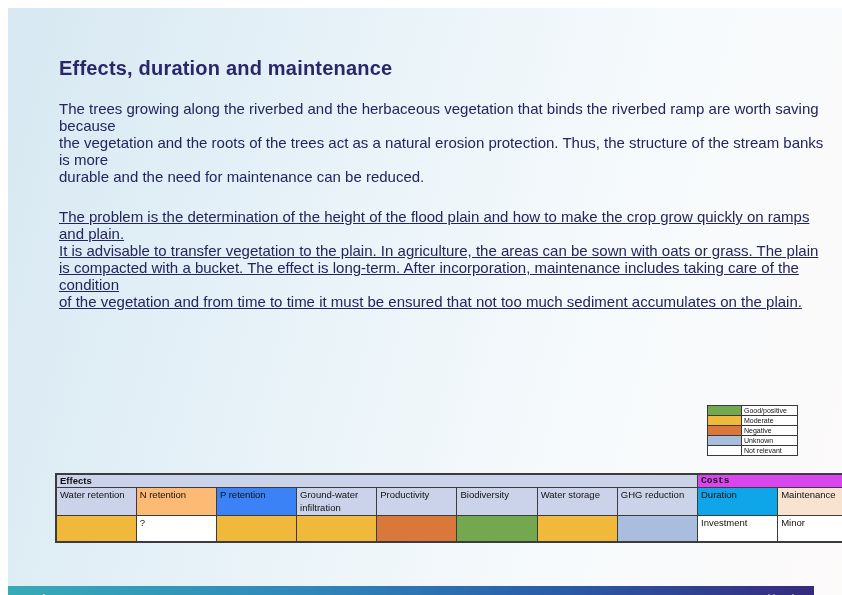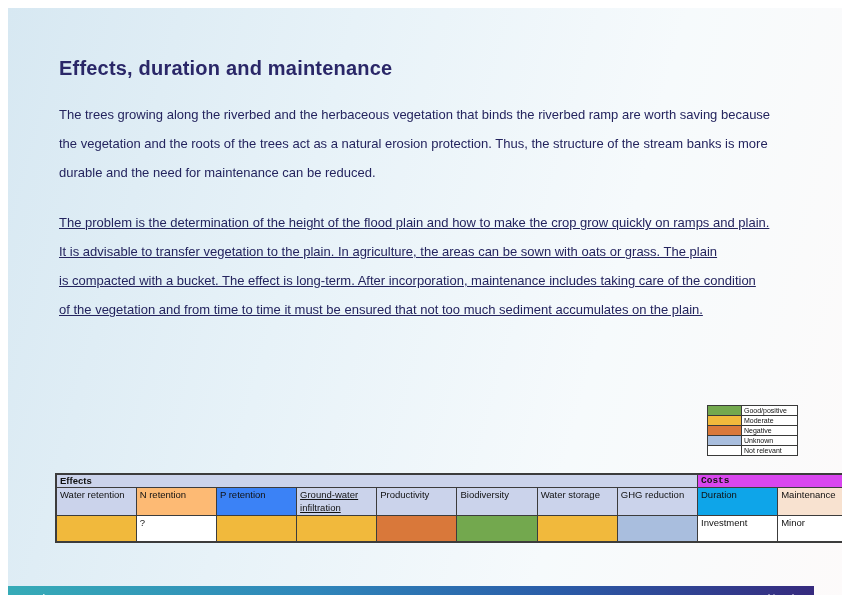--- a/index.html
+++ b/index.html
@@ -21,22 +21,22 @@
     font-size: 20px;
     font-weight: bold;
     letter-spacing: 0.2px;
     color: #2a2768;
   }
 
   .body-text {
     position: absolute;
     left: 47px;
     width: 780px;
-    font-size: 13px;
-    line-height: 29px;
+    font-size: 15px;
+    line-height: 17px;
     color: #24245e;
     white-space: pre-line;
   }
   .p1 { top: 88px; }
   .p2 { top: 196px; text-decoration: underline; }
 
   
   .legend {
     position: absolute;
     left: 699px;
@@ -135,21 +135,21 @@
   <table class="matrix">
     <tbody>
       <tr class="band">
         <td colspan="8" style="background-color: rgb(203, 211, 235);">Effects</td>
         <td colspan="2" style="background-color: #d946ef; font-family: Liberation Mono, monospace;">Costs</td>
       </tr>
       <tr class="colhead">
         <td style="background-color: rgb(203, 211, 235); margin-left: 35px;">Water retention</td>
         <td style="background-color: #fdba74;">N retention</td>
         <td style="background-color: #3b82f6;">P retention</td>
-        <td style="background-color: rgb(203, 211, 235); text-decoration: underline;">Ground-water infiltration</td>
+        <td style="background-color: rgb(203, 211, 235);">Ground-water infiltration</td>
         <td style="background-color: rgb(203, 211, 235);">Productivity</td>
         <td style="background-color: rgb(203, 211, 235);">Biodiversity</td>
         <td style="background-color: rgb(203, 211, 235);">Water storage</td>
         <td style="background-color: rgb(203, 211, 235);">GHG reduction</td>
         <td style="background-color: #0ea5e9;">Duration</td>
         <td style="background-color: rgb(248, 226, 208);">Maintenance</td>
       </tr>
       <tr class="datarow">
         <td style="background-color: rgb(241, 185, 60);"></td>
         <td style="background-color: rgb(255, 255, 255);">?</td>

